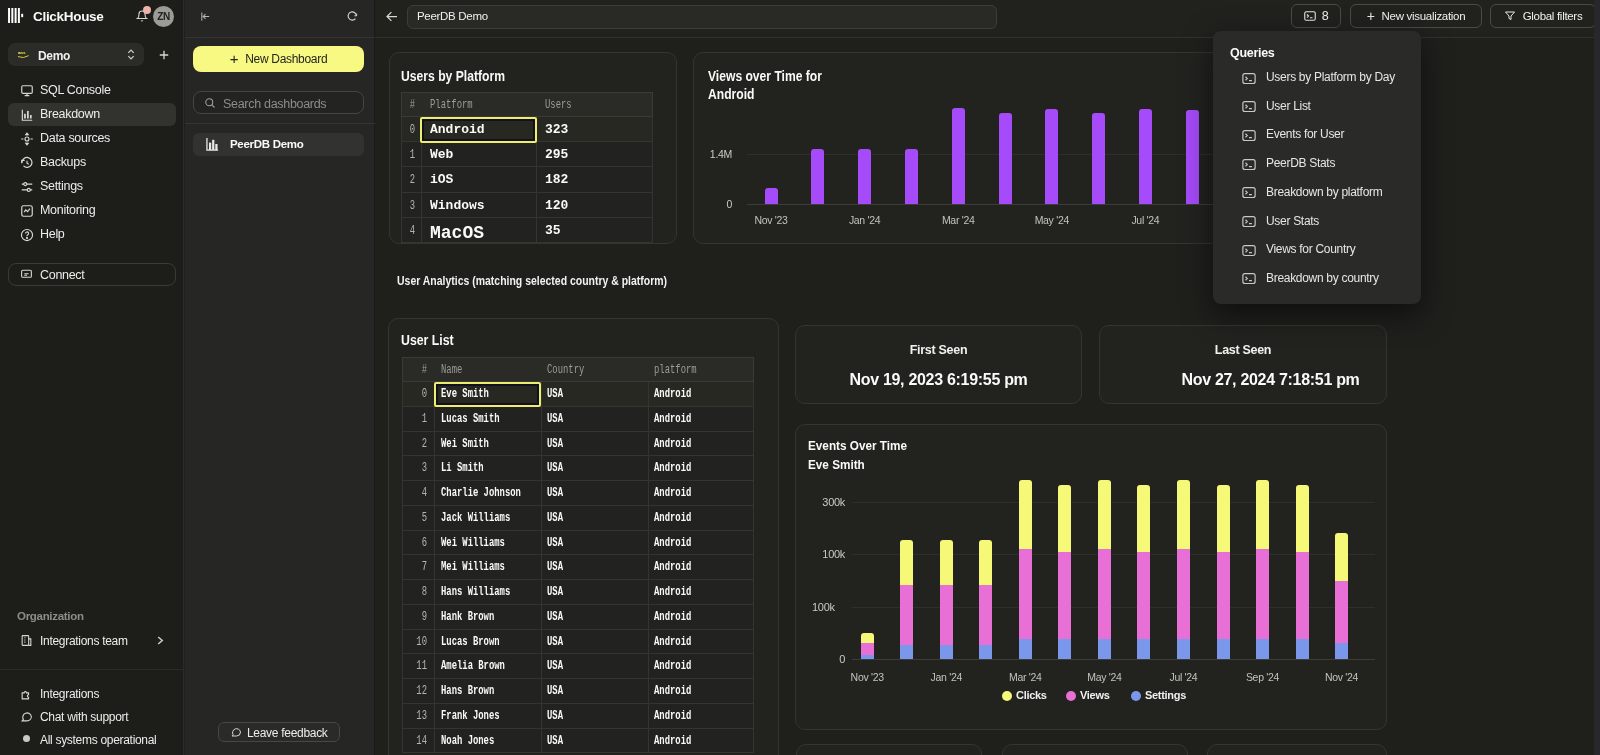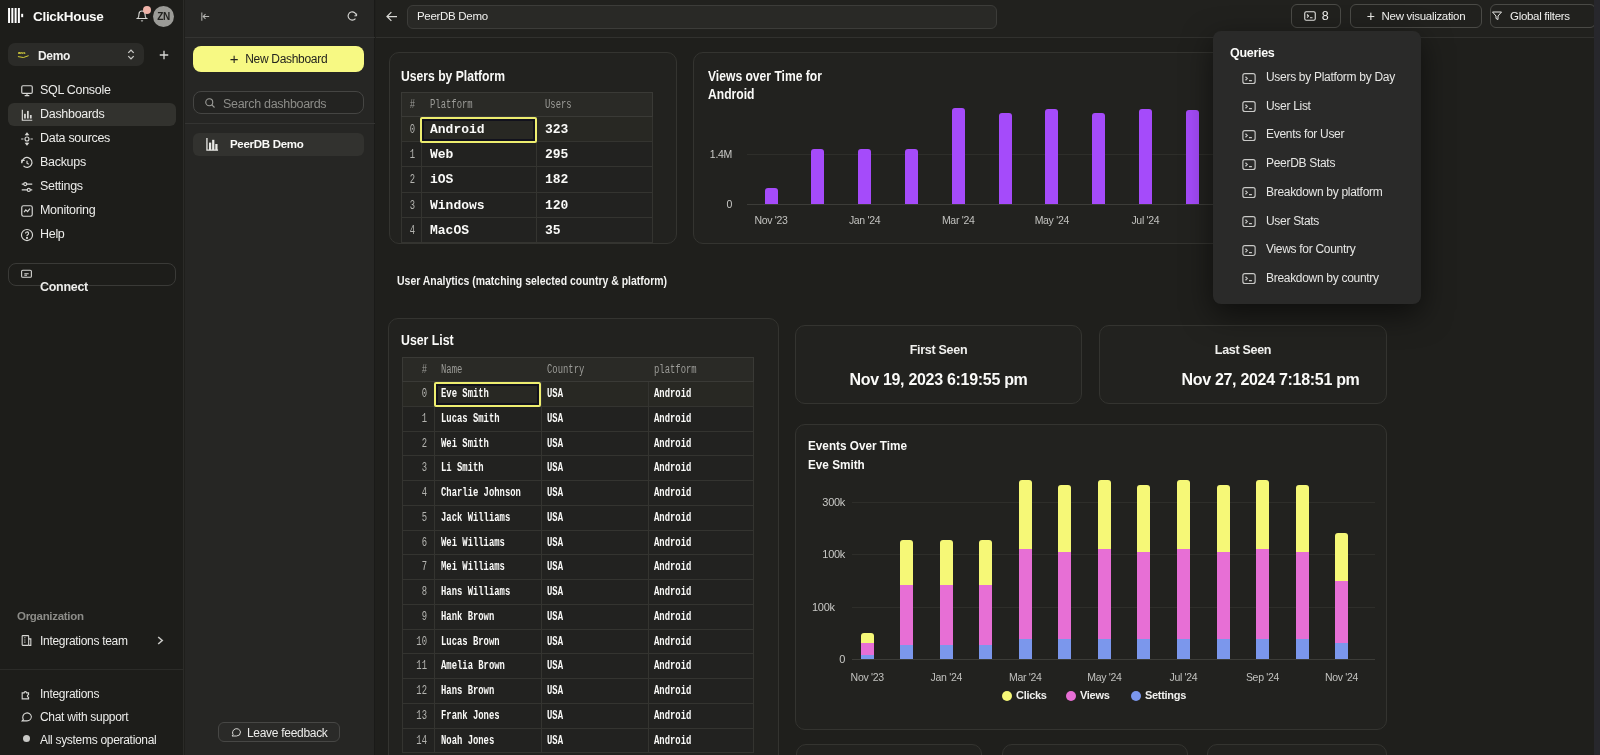--- a/index.html
+++ b/index.html
@@ -56,21 +56,21 @@
           <rect x="3" y="3" width="18" height="13" rx="2"></rect>
           <path d="M12 16v4 M8 20h8"></path>
         </svg>
         <div class="abs" style="left:40px;top:83px;font-size:12.5px;font-weight:500;color:#ececea;">SQL Console</div>
         <svg class="abs" style="left:20px;top:108px;" width="14" height="14" viewBox="0 0 24 24" fill="none" stroke="#d8d8d5" stroke-width="2">
           <path d="M4 3v18h17" fill="none"></path>
           <rect x="7" y="10" width="3" height="8" fill="#d8d8d5" stroke="none"></rect>
           <rect x="12" y="5" width="3" height="13" fill="#d8d8d5" stroke="none"></rect>
           <rect x="17" y="12" width="3" height="6" fill="#d8d8d5" stroke="none"></rect>
         </svg>
-        <div class="abs" style="left:40px;top:107px;font-size:12.5px;font-weight:500;color:#ececea;">Dashboards</div>
+        <div class="abs" style="left:40px;top:107px;font-size:12.5px;font-weight:500;color:#ececea;">Breakdown</div>
         <svg class="abs" style="left:20px;top:132px;" width="14" height="14" viewBox="0 0 24 24" fill="none" stroke="#d8d8d5" stroke-width="2">
           <circle cx="12" cy="12" r="3.4"></circle>
           <path d="M12 2v4 M12 18v4 M2 12h4 M18 12h4 M12 2l-2 2.5h4L12 2z M12 22l-2-2.5h4L12 22z"></path>
         </svg>
         <div class="abs" style="left:40px;top:131px;font-size:12.5px;font-weight:500;color:#ececea;">Data sources</div>
         <svg class="abs" style="left:20px;top:156px;" width="14" height="14" viewBox="0 0 24 24" fill="none" stroke="#d8d8d5" stroke-width="2">
           <path d="M3.5 11a8.5 8.5 0 1 1 2.5 6"></path>
           <path d="M3 12.5v-5h5"></path>
           <path d="M12 8v4.5l3 1.8"></path>
         </svg>
@@ -92,21 +92,21 @@
           <circle cx="12" cy="17" r="0.8" fill="#d8d8d5"></circle>
         </svg>
         <div class="abs" style="left:40px;top:227px;font-size:12.5px;font-weight:500;color:#ececea;">Help</div>
       </div>
 
     <div class="abs" style="left:8px;top:263px;width:168px;height:23px;border:1px solid #3a3a37;border-radius:8px;"></div>
     <svg class="abs" style="left:20px;top:268px;" width="13" height="13" viewBox="0 0 24 24" fill="none" stroke="#d8d8d5" stroke-width="2">
       <rect x="3" y="4" width="18" height="13" rx="2"></rect>
         <path d="M8 10.5 h8 M8 13.5 h5"></path>
     </svg>
-    <div class="abs" style="left:40px;top:268px;font-size:12.5px;font-weight:700;color:#ececea;margin-top:12px;">Connect</div>
+    <div class="abs" style="left:40px;top:268px;font-size:12.5px;font-weight:400;color:#ececea;">Connect</div>
 
     <div class="abs" style="left:17px;top:610px;font-size:11.5px;font-weight:600;color:#8c8c88;">Organization</div>
     <svg class="abs" style="left:20px;top:634px;" width="13" height="13" viewBox="0 0 24 24" fill="none" stroke="#d8d8d5" stroke-width="2">
       <rect x="4" y="3" width="12" height="18" rx="1"></rect>
         <path d="M16 9 h4 v12 h-4"></path>
         <path d="M8 7h2 M8 11h2 M8 15h2"></path>
     </svg>
     <div class="abs" style="left:40px;top:634px;font-size:12px;font-weight:500;color:#ececea;">Integrations team</div>
     <svg class="abs" style="left:155px;top:635px;" width="10" height="11" viewBox="0 0 10 11" fill="none" stroke="#c8c8c5" stroke-width="1.6">
       <path d="M3.2 2 L7.2 5.5 L3.2 9"></path>
@@ -171,21 +171,21 @@
       <svg width="12" height="10" viewBox="0 0 24 20" fill="none" stroke="#e8e8e5" stroke-width="2.2">
           <rect x="1.5" y="1.5" width="21" height="17" rx="3"></rect>
           <path d="M6 7l3 3-3 3 M12 13.5h5"></path>
         </svg>
       <span style="font-size:12.5px;font-weight:500;color:#f0f0ee;">8</span>
     </div>
     <div class="abs" style="left:974px;top:4px;width:132px;height:24px;border:1px solid #4a4a46;border-radius:6px;display:flex;align-items:center;justify-content:center;gap:7px;">
       <span style="font-size:14px;color:#e8e8e5;margin-top:-1px;">+</span>
       <span style="font-size:11.5px;font-weight:500;color:#f0f0ee;">New visualization</span>
     </div>
-    <div class="abs" style="left:1114px;top:4px;width:106px;height:24px;border:1px solid #4a4a46;border-radius:6px;display:flex;align-items:center;gap:7px;">
+    <div class="abs" style="left:1114px;top:4px;width:106px;height:24px;border:1px solid #4a4a46;border-radius:6px;display:flex;align-items:center;justify-content:center;gap:7px;">
       <svg width="12" height="12" viewBox="0 0 24 24" fill="none" stroke="#e8e8e5" stroke-width="2">
           <path d="M3 4h18l-7 8v7l-4-2v-5L3 4z"></path>
         </svg>
       <span style="font-size:11.5px;font-weight:500;color:#f0f0ee;">Global filters</span>
     </div>
   </div>
 
   <div class="card" id="c-users" style="left:389px;top:52px;width:288px;height:192px;"></div>
   <div class="card" id="c-views" style="left:693px;top:52px;width:694px;height:192px;"></div>
   <div class="abs" style="left:397px;top:273px;font-size:13px;font-weight:700;color:#f2f2f0;letter-spacing:0;transform:scaleX(.805);transform-origin:0 50%;">User Analytics (matching selected country &amp; platform)</div>
@@ -223,21 +223,21 @@
       <div class="abs mono" style="left:545px;top:172.4px;font-size:13px;font-weight:700;color:#fafaf8;">182</div>
       <div class="abs" style="left:401px;top:192.6px;width:252px;height:25.2px;background:#222220;border:1px solid #343430;border-top:none;"></div>
       <div class="abs mono sqzr" style="left:386px;top:198.6px;width:29px;text-align:right;font-size:12.5px;color:#b4b4b0;">3</div>
       <div class="abs" style="left:421px;top:192.6px;width:115px;height:25.2px;border-left:1px solid #343430;"></div>
       <div class="abs mono" style="left:430px;top:197.6px;font-size:13px;font-weight:700;color:#fafaf8;">Windows</div>
       <div class="abs" style="left:536px;top:192.6px;width:117px;height:25.2px;border-left:1px solid #343430;"></div>
       <div class="abs mono" style="left:545px;top:197.6px;font-size:13px;font-weight:700;color:#fafaf8;">120</div>
       <div class="abs" style="left:401px;top:217.8px;width:252px;height:25.2px;background:#222220;border:1px solid #343430;border-top:none;"></div>
       <div class="abs mono sqzr" style="left:386px;top:223.8px;width:29px;text-align:right;font-size:12.5px;color:#b4b4b0;">4</div>
       <div class="abs" style="left:421px;top:217.8px;width:115px;height:25.2px;border-left:1px solid #343430;"></div>
-      <div class="abs mono" style="left:430px;top:222.8px;font-size:13px;font-weight:700;color:#fafaf8;">MacOS</div>
+      <div class="abs mono" style="left:430px;top:222.8px;font-size:18px;font-weight:700;color:#fafaf8;">MacOS</div>
       <div class="abs" style="left:536px;top:217.8px;width:117px;height:25.2px;border-left:1px solid #343430;"></div>
       <div class="abs mono" style="left:545px;top:222.8px;font-size:13px;font-weight:700;color:#fafaf8;">35</div>
       <div class="abs" style="left:420px;top:117px;width:117px;height:26px;border:2px solid #eded6f;border-radius:2px;box-shadow:inset 0 0 0 2px #11111c;"></div>
     </div>
   <div id="viewsbody">
       <div class="abs" style="left:708px;top:68px;font-size:14px;font-weight:700;color:#fafaf8;letter-spacing:0;transform:scaleX(.865);transform-origin:0 50%;">Views over Time for</div>
       <div class="abs" style="left:708px;top:86px;font-size:14px;font-weight:700;color:#fafaf8;letter-spacing:0;transform:scaleX(.865);transform-origin:0 50%;">Android</div>
       <div class="abs" style="left:747px;top:154px;width:626px;height:1px;background:#2e2e2a;"></div>
       <div class="abs" style="left:747px;top:204px;width:626px;height:1px;background:#3c3c38;"></div>
       <div class="abs" style="left:700px;top:148px;width:32px;text-align:right;font-size:10.5px;color:#c9c9c6;">1.4M</div>

